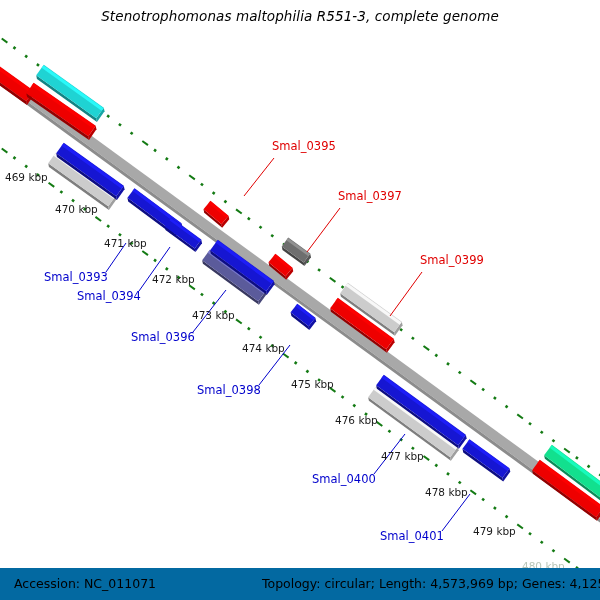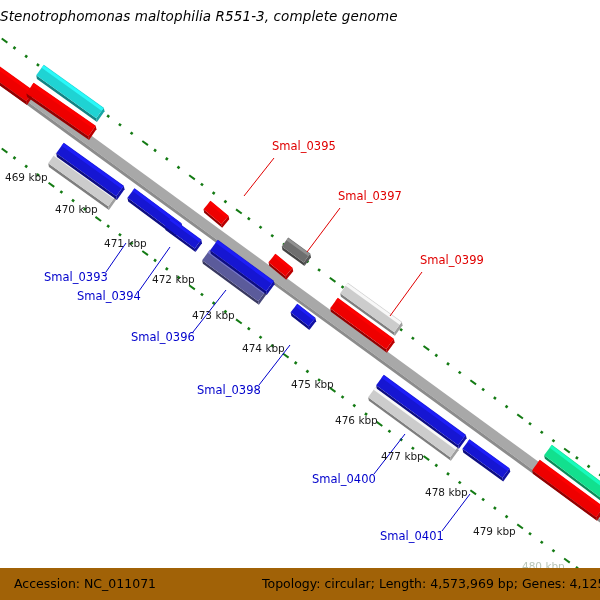--- a/index.html
+++ b/index.html
@@ -5,30 +5,30 @@
 <style>
   html,body{margin:0;padding:0;}
   body{
     width:600px;height:600px;background:#ffffff;overflow:hidden;position:relative;
     font-family:"DejaVu Sans","Liberation Sans",sans-serif;
   }
   #stage{position:absolute;left:0;top:0;width:600px;height:600px;}
 
   
   .title{
-    position:absolute;left:0;top:8px;width:600px;
+    position:absolute;left:0;top:8px;width:600px;text-align:center;
     font-family:"DejaVu Sans","Liberation Sans",sans-serif;
     font-style:italic;font-size:13.5px;color:#000;letter-spacing:0.1px;
     white-space:nowrap;
   }
 
   
   .statusbar{
     position:absolute;left:0;bottom:0;width:600px;height:32px;
-    background:#a16207;
+    background:#0369a1;
   }
   .status-left{
     position:absolute;left:14px;top:8px;font-size:12.5px;color:#000;white-space:nowrap;
   }
   .status-right{
     position:absolute;left:262px;top:8px;font-size:12.5px;color:#000;white-space:nowrap;
   }
 
   
   svg.map{position:absolute;left:0;top:0;width:600px;height:600px;display:block;}

